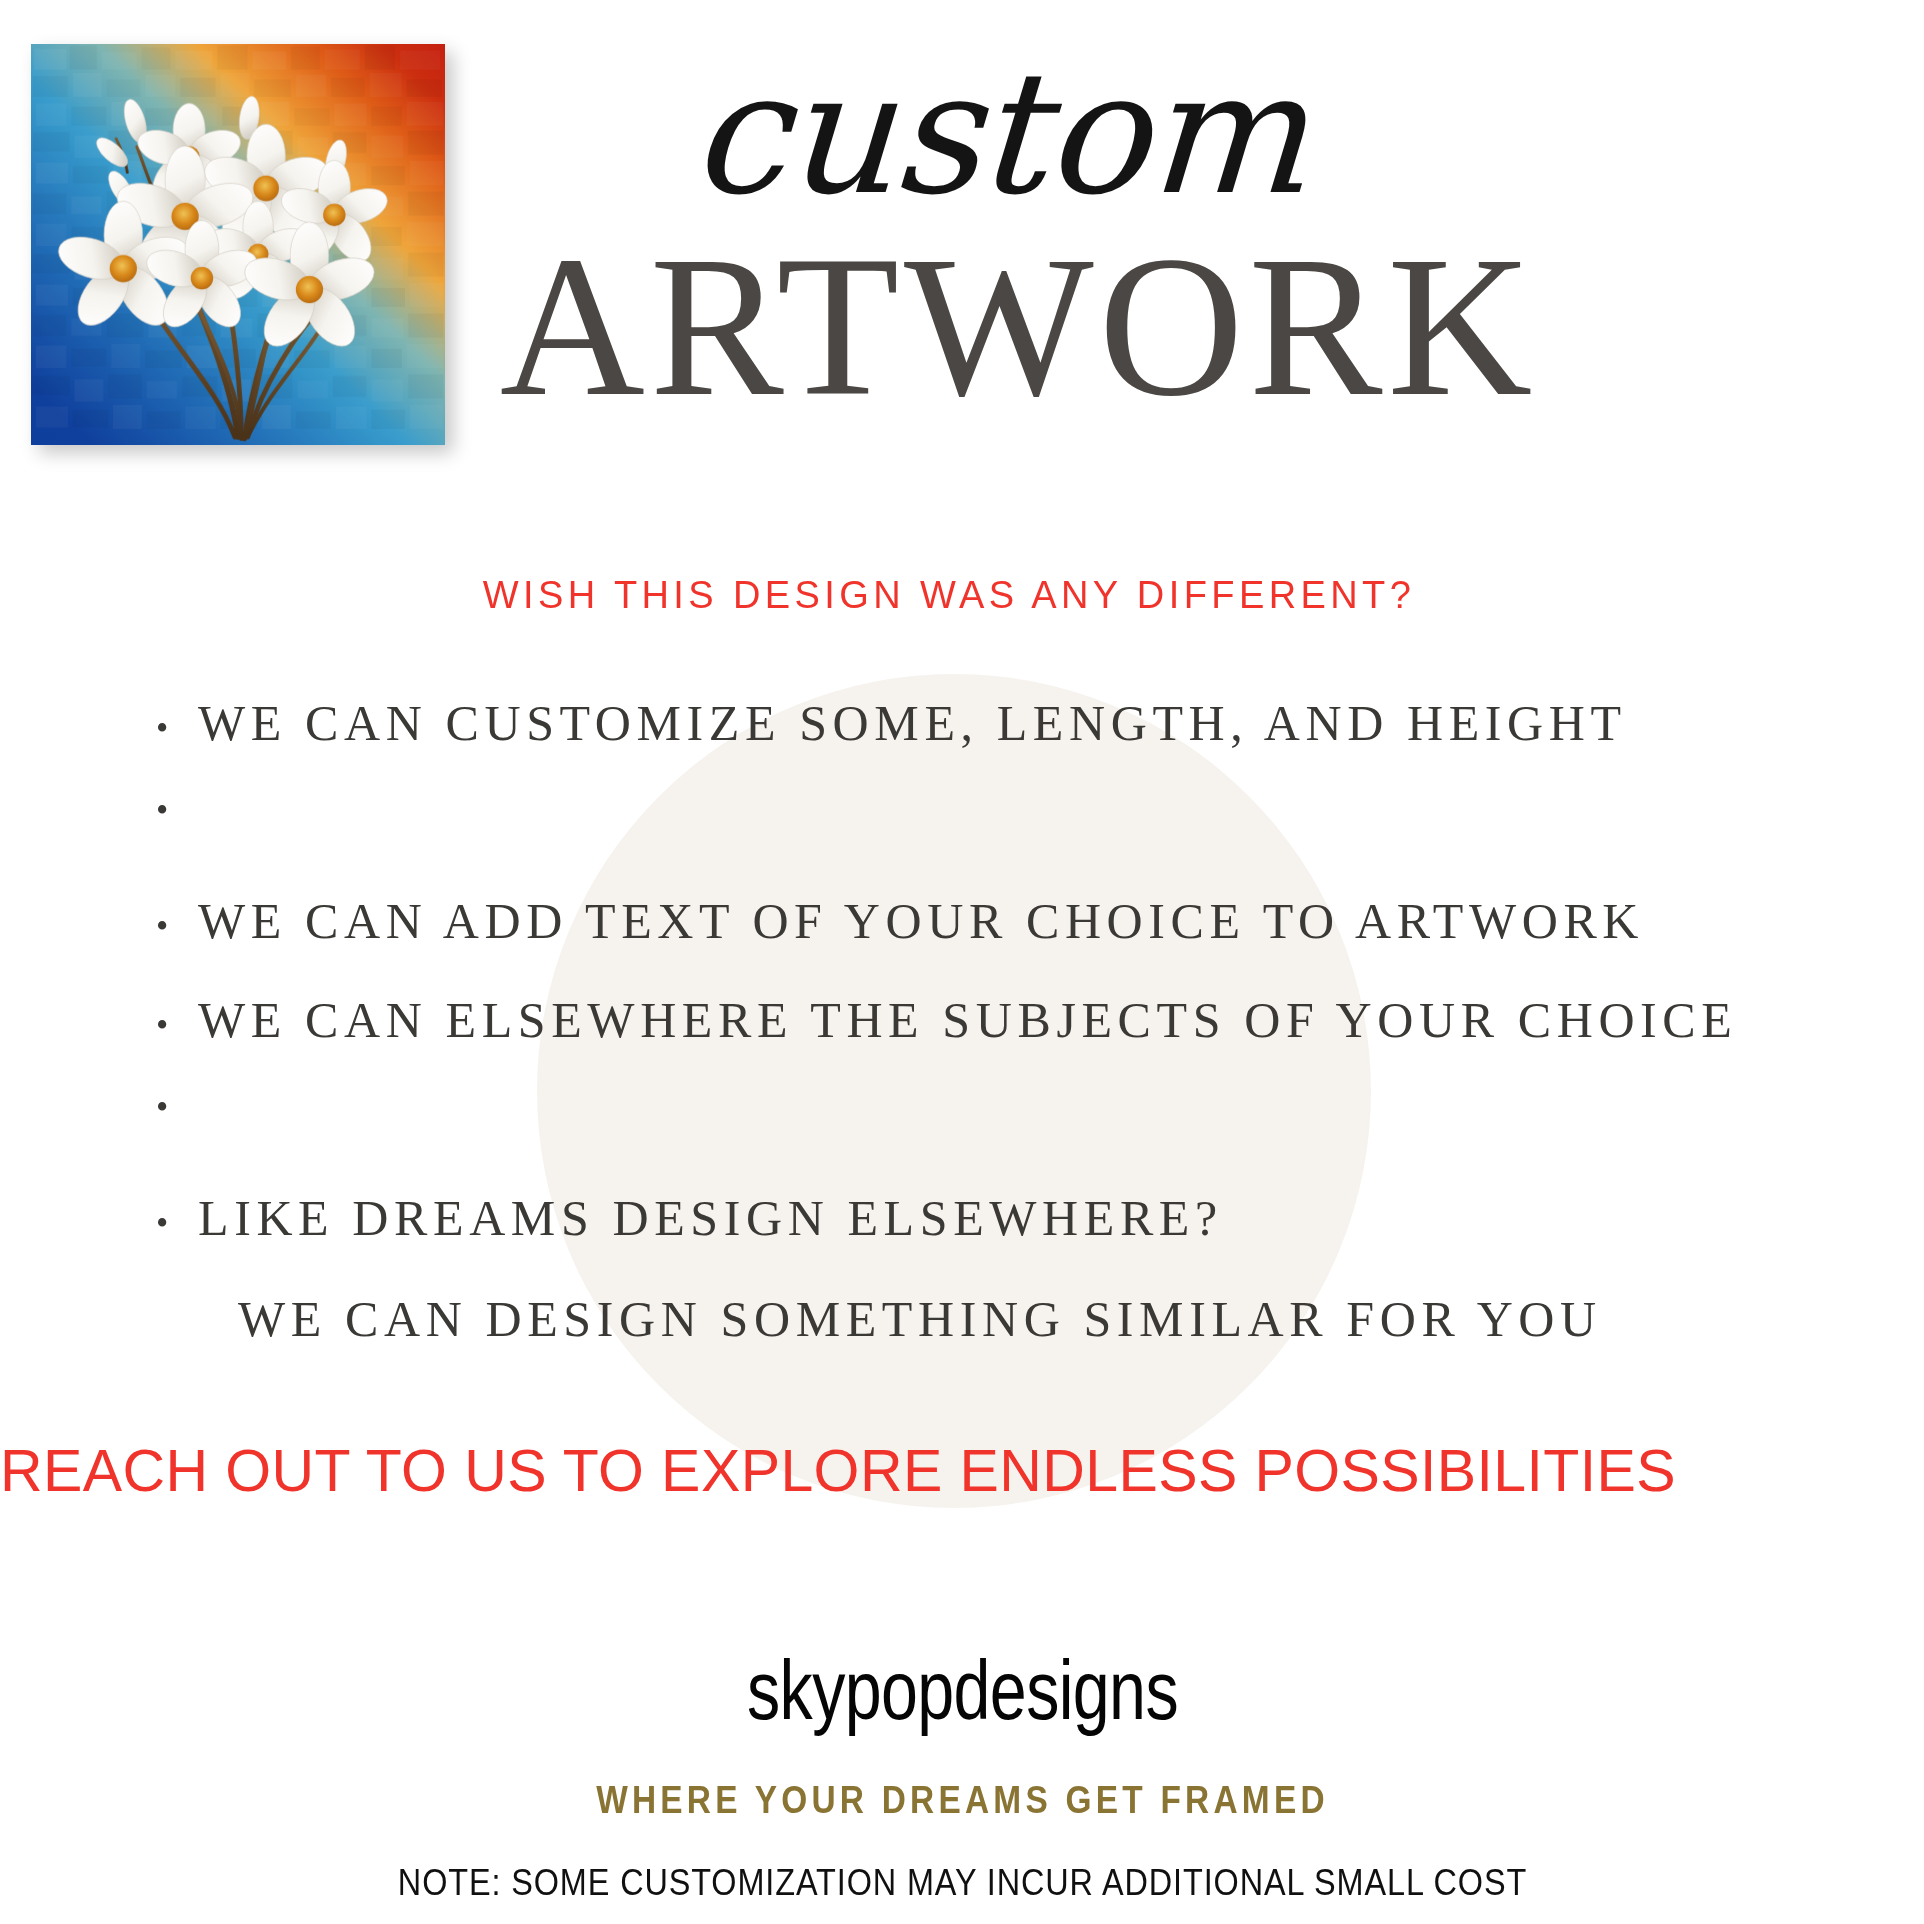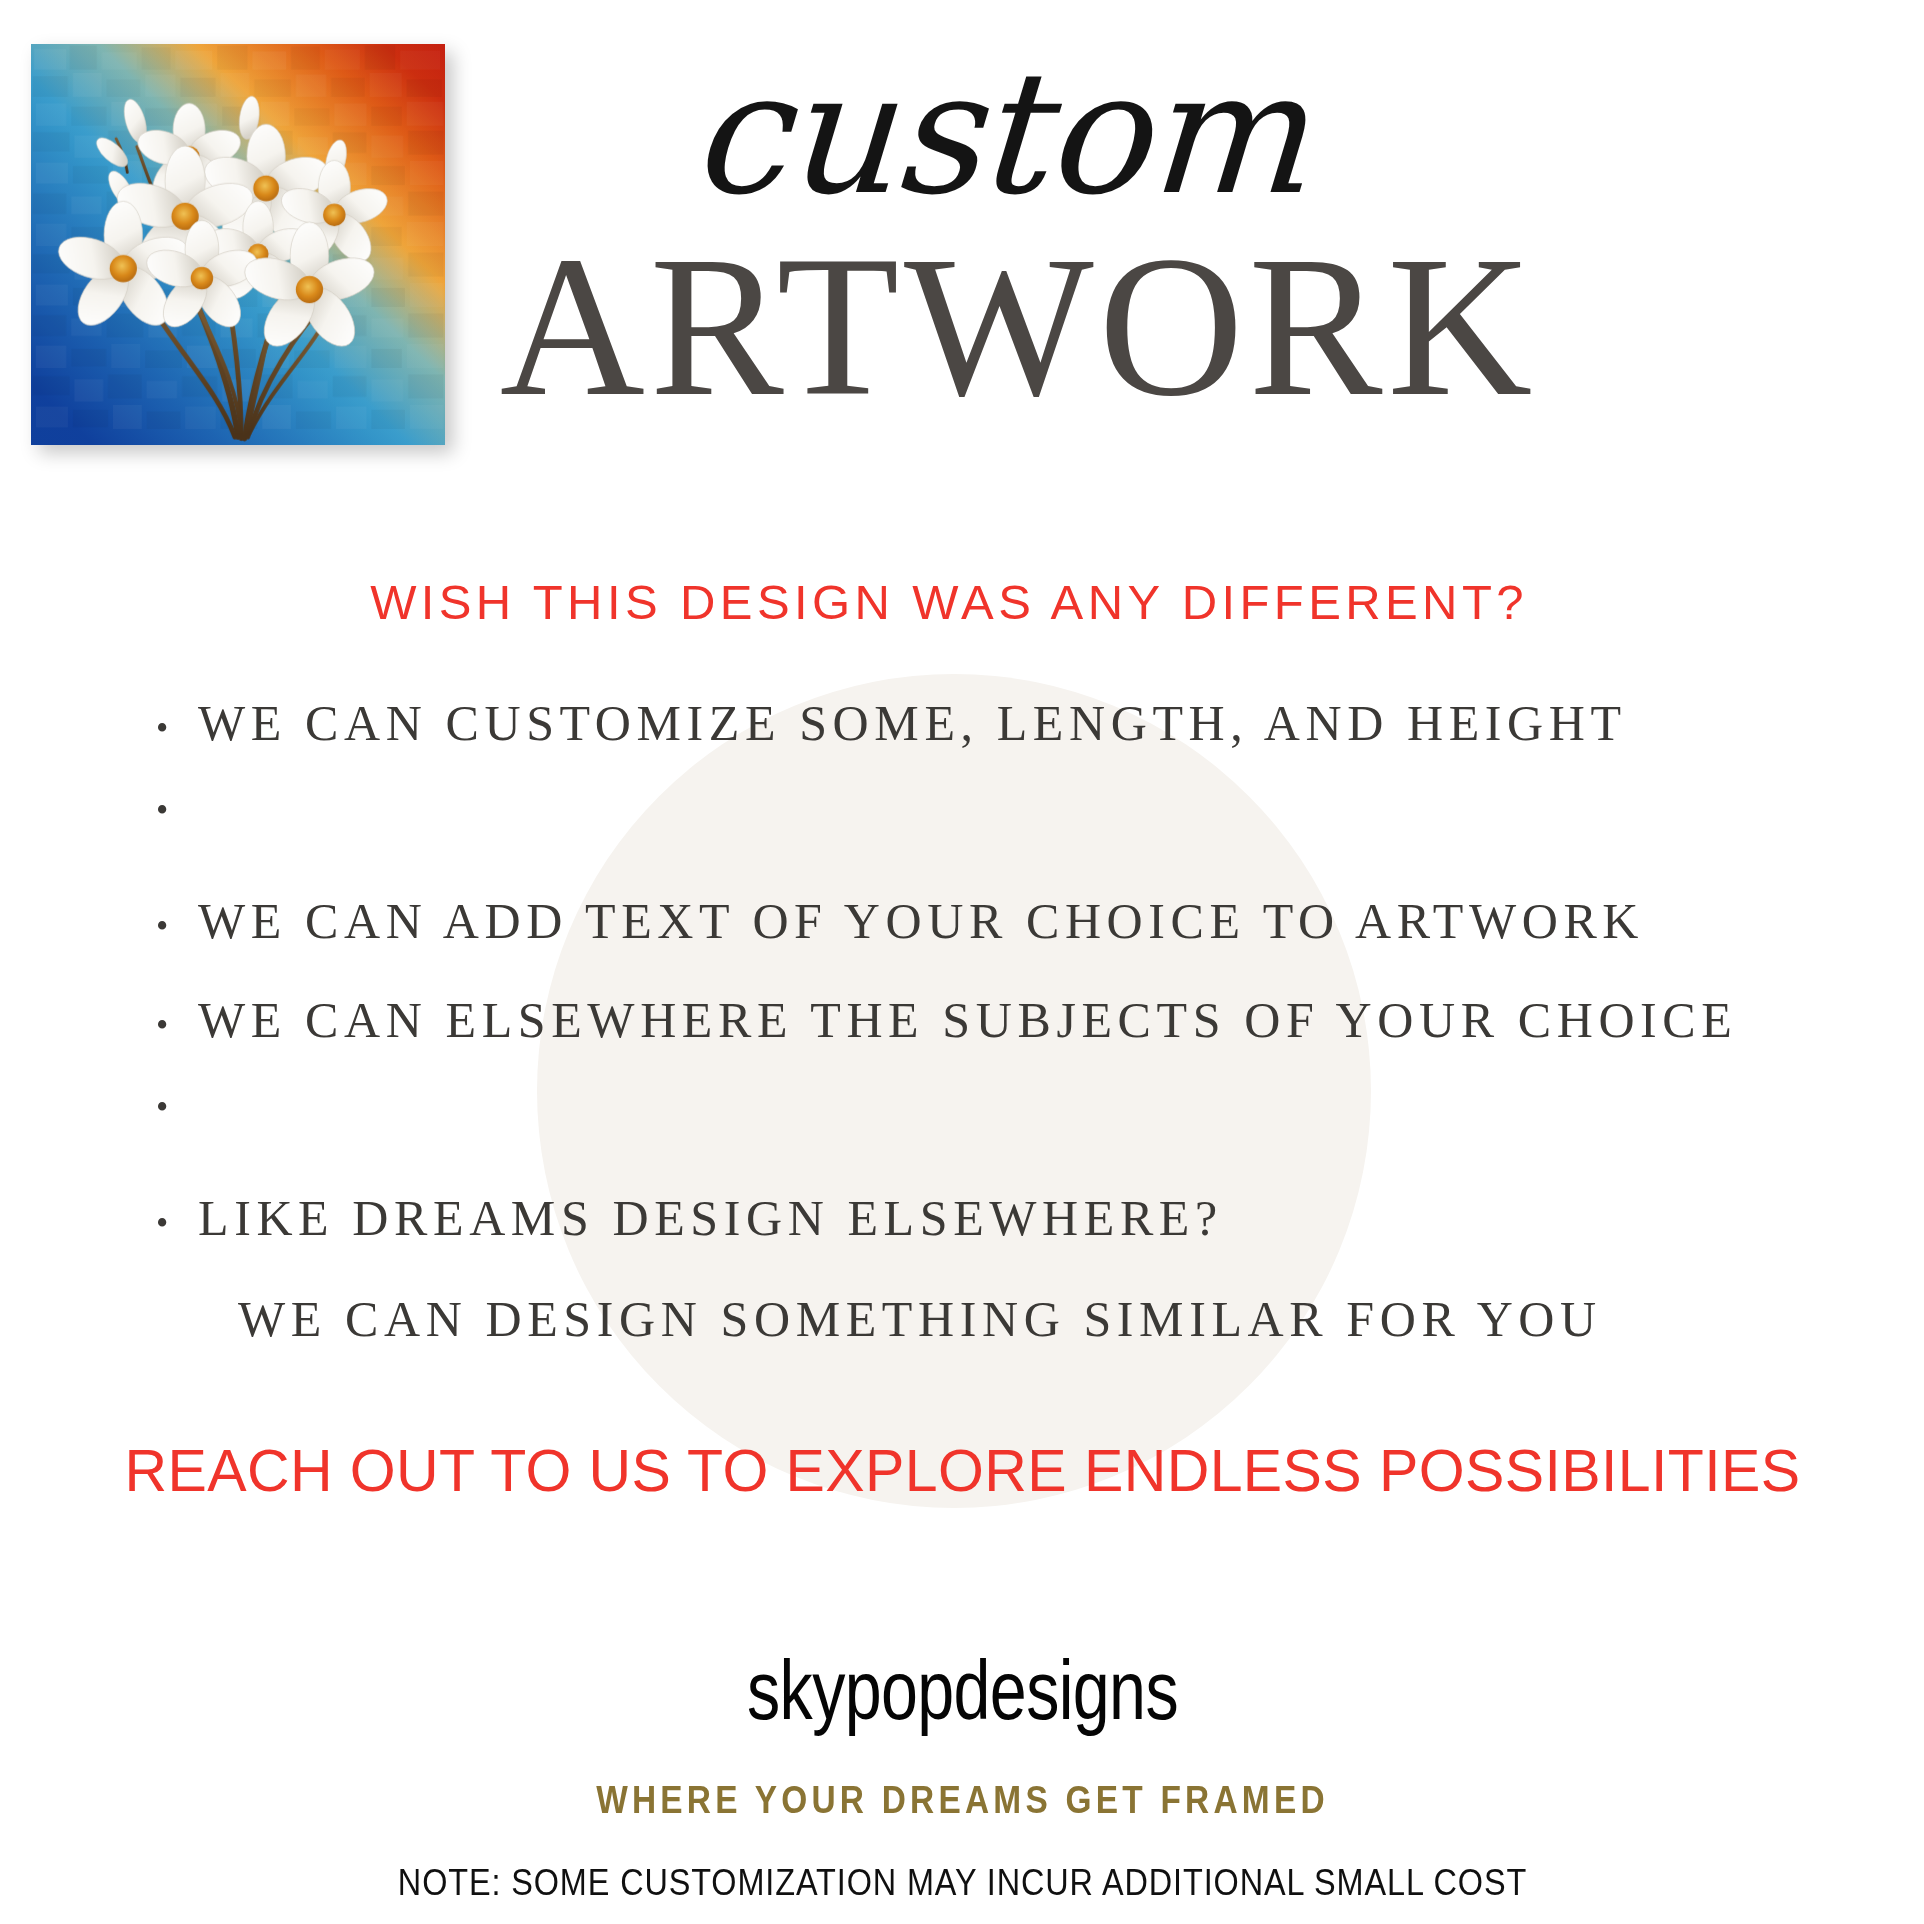--- a/index.html
+++ b/index.html
@@ -80,21 +80,21 @@
   
   .red-question {
     position: absolute;
     left: 0;
     top: 574px;
     width: 1898px;
     text-align: center;
     z-index: 2;
     font-family: "Liberation Sans", sans-serif;
     font-weight: 400;
-    font-size: 49px;
+    font-size: 38px;
     letter-spacing: 4.4px;
     color: #f0342b;
     white-space: nowrap;
   }
 
   
   .bullet-list {
     position: absolute;
     left: 156px;
     top: 694px;
@@ -136,21 +136,20 @@
     white-space: nowrap;
     margin-left: 40px;
   }
 
   
   .red-cta {
     position: absolute;
     left: 0;
     top: 1437px;
     width: 1925px;
-    text-align: center;
     z-index: 2;
     font-family: "Liberation Sans", sans-serif;
     font-weight: 400;
     font-size: 59px;
     letter-spacing: 0.4px;
     color: #f0342b;
     white-space: nowrap;
   }
 
   

